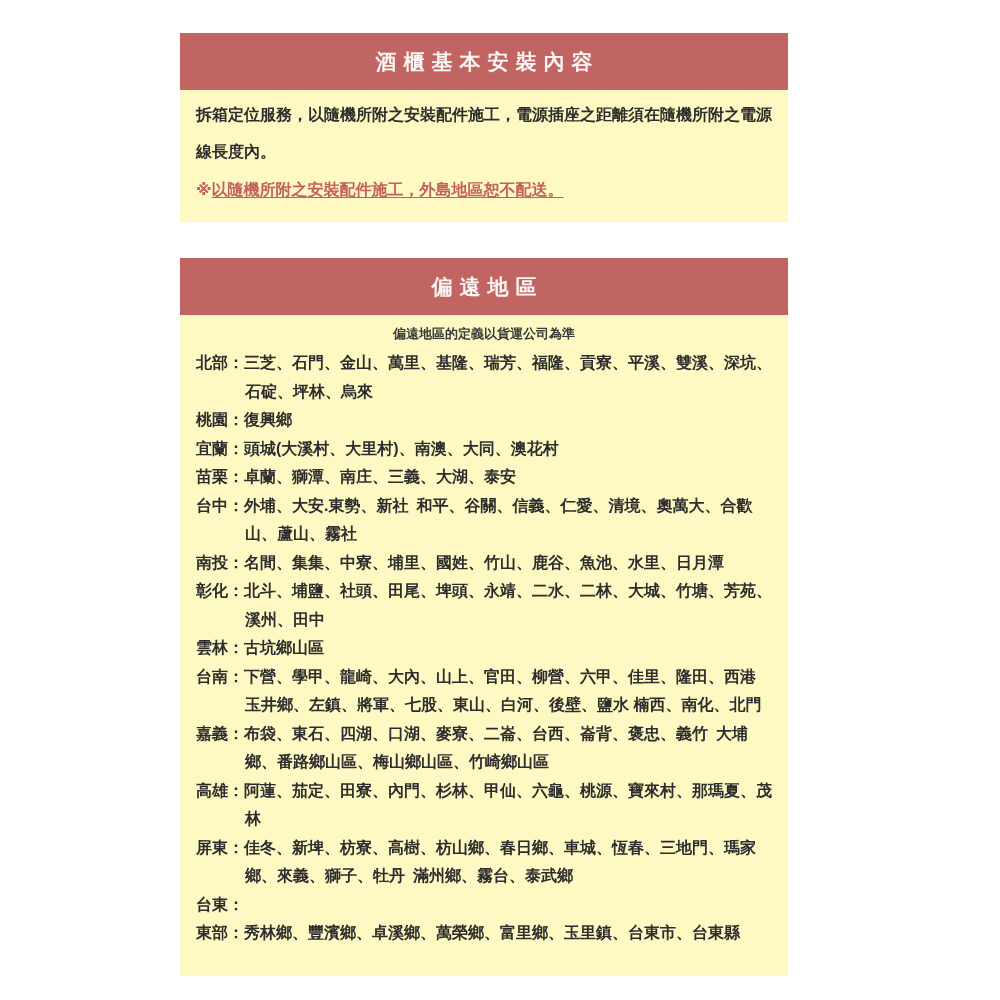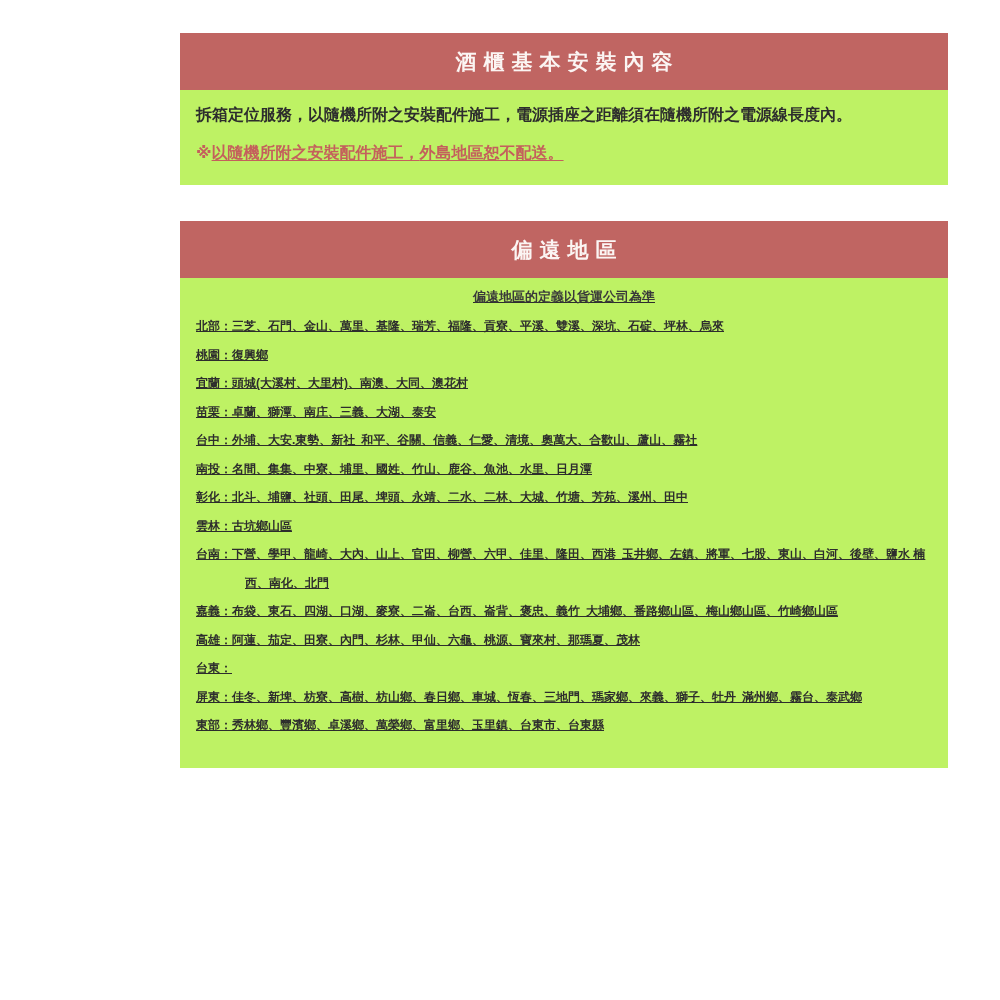--- a/index.html
+++ b/index.html
@@ -9,38 +9,38 @@
     height: 1000px;
     font-family: "Liberation Sans", "DejaVu Sans", sans-serif;
     color: #2d2d2d;
     overflow: hidden;
   }
   .container {
     width: 640px;
     margin-left: 180px;
     padding-top: 33px;
   }
-  .card { width: 768px; }
+  .card { width: 608px; }
   .card-header {
     background: #c06562;
     height: 57px;
     display: flex;
     align-items: center;
     justify-content: center;
   }
   .card-title {
     color: #fbf5f3;
     font-size: 21px;
     font-weight: 700;
     letter-spacing: 7px;
     text-indent: 7px; 
     white-space: nowrap;
   }
   .card-body {
-    background: #bef264;
+    background: #fef9c3;
   }
   .card1-body {
     padding: 6px 16px 20px 16px;
   }
   .install-text {
     font-size: 16px;
     font-weight: 700;
     line-height: 37px;
     color: #2d2d2d;
   }
@@ -48,32 +48,31 @@
     margin-top: 8px;
     font-size: 16px;
     font-weight: 700;
     line-height: 24px;
     color: #c4605c;
   }
   .note .u { text-decoration: underline; text-underline-offset: 2px; }
   .card2 { margin-top: 36px; }
   .card2-body {
     padding: 8px 16px 28px 16px;
-    text-decoration: underline;
   }
   .subtitle {
     text-align: center;
     font-size: 13px;
     font-weight: 600;
     color: #3a3a3a;
     line-height: 22px;
     margin-bottom: 4px;
   }
   .region-list {
-    font-size: 12px;
+    font-size: 16px;
     font-weight: 700;
     line-height: 28.5px;
     color: #2d2d2d;
   }
   .region {
     padding-left: 49px;
     text-indent: -49px;
   }
   .region-label { display: inline; }
   .region-items { display: inline; }
@@ -104,20 +103,20 @@
         <div class="region"><span class="region-label">桃園：</span><span class="region-items">復興鄉</span></div>
         <div class="region"><span class="region-label">宜蘭：</span><span class="region-items">頭城(大溪村、大里村)、南澳、大同、澳花村</span></div>
         <div class="region"><span class="region-label">苗栗：</span><span class="region-items">卓蘭、獅潭、南庄、三義、大湖、泰安</span></div>
         <div class="region"><span class="region-label">台中：</span><span class="region-items">外埔、大安.東勢、新社 和平、谷關、信義、仁愛、清境、奧萬大、合歡山、蘆山、霧社</span></div>
         <div class="region"><span class="region-label">南投：</span><span class="region-items">名間、集集、中寮、埔里、國姓、竹山、鹿谷、魚池、水里、日月潭</span></div>
         <div class="region"><span class="region-label">彰化：</span><span class="region-items">北斗、埔鹽、社頭、田尾、埤頭、永靖、二水、二林、大城、竹塘、芳苑、溪州、田中</span></div>
         <div class="region"><span class="region-label">雲林：</span><span class="region-items">古坑鄉山區</span></div>
         <div class="region"><span class="region-label">台南：</span><span class="region-items">下營、學甲、龍崎、大內、山上、官田、柳營、六甲、佳里、隆田、西港 玉井鄉、左鎮、將軍、七股、東山、白河、後壁、鹽水 楠西、南化、北門</span></div>
         <div class="region"><span class="region-label">嘉義：</span><span class="region-items">布袋、東石、四湖、口湖、麥寮、二崙、台西、崙背、褒忠、義竹 大埔鄉、番路鄉山區、梅山鄉山區、竹崎鄉山區</span></div>
         <div class="region"><span class="region-label">高雄：</span><span class="region-items">阿蓮、茄定、田寮、內門、杉林、甲仙、六龜、桃源、寶來村、那瑪夏、茂林</span></div>
+        <div class="region"><span class="region-label">屏東：</span><span class="region-items">佳冬、新埤、枋寮、高樹、枋山鄉、春日鄉、車城、恆春、三地門、瑪家鄉、來義、獅子、牡丹 滿州鄉、霧台、泰武鄉</span></div>
         <div class="region"><span class="region-label">台東：</span><span class="region-items"></span></div>
-        <div class="region"><span class="region-label">屏東：</span><span class="region-items">佳冬、新埤、枋寮、高樹、枋山鄉、春日鄉、車城、恆春、三地門、瑪家鄉、來義、獅子、牡丹 滿州鄉、霧台、泰武鄉</span></div>
         <div class="region"><span class="region-label">東部：</span><span class="region-items">秀林鄉、豐濱鄉、卓溪鄉、萬榮鄉、富里鄉、玉里鎮、台東市、台東縣</span></div>
       </div>
     </div>
   </section>
 
 </div>
 
 </body></html>

